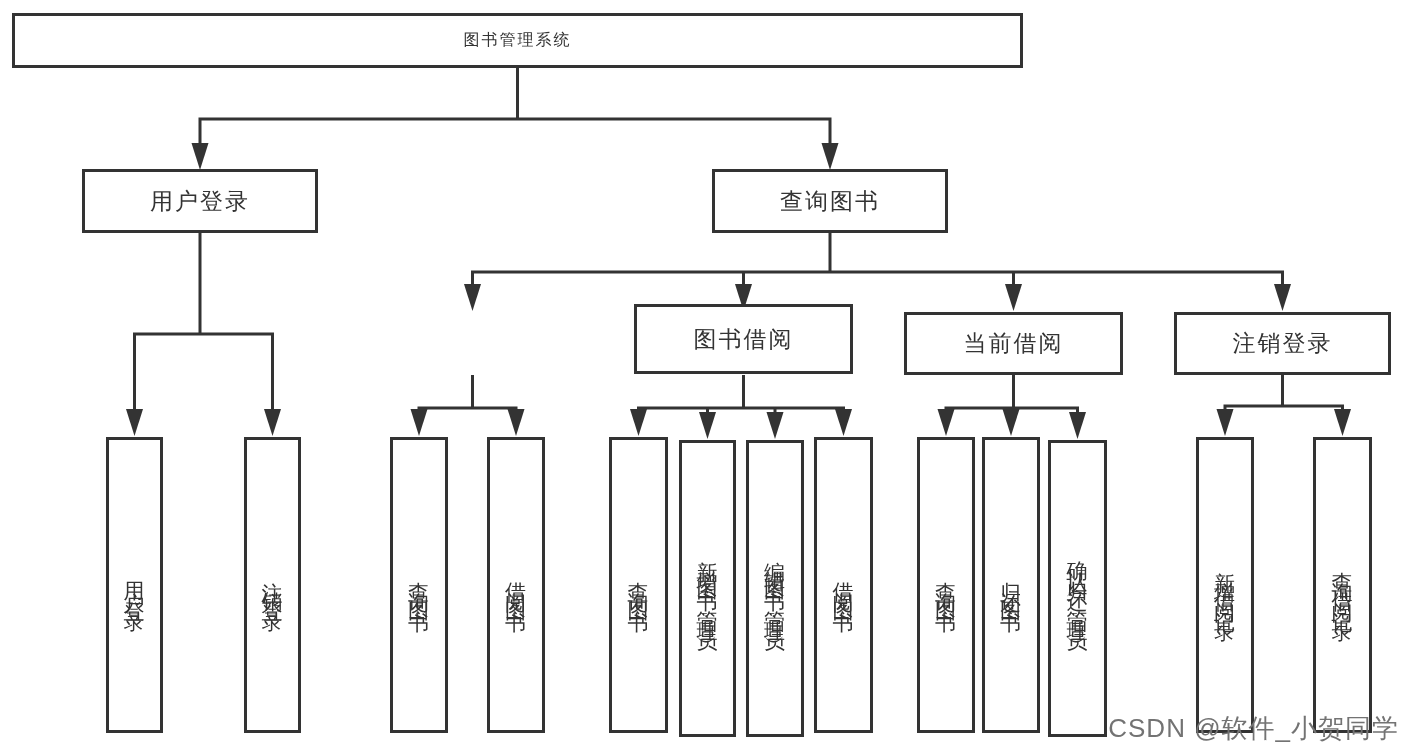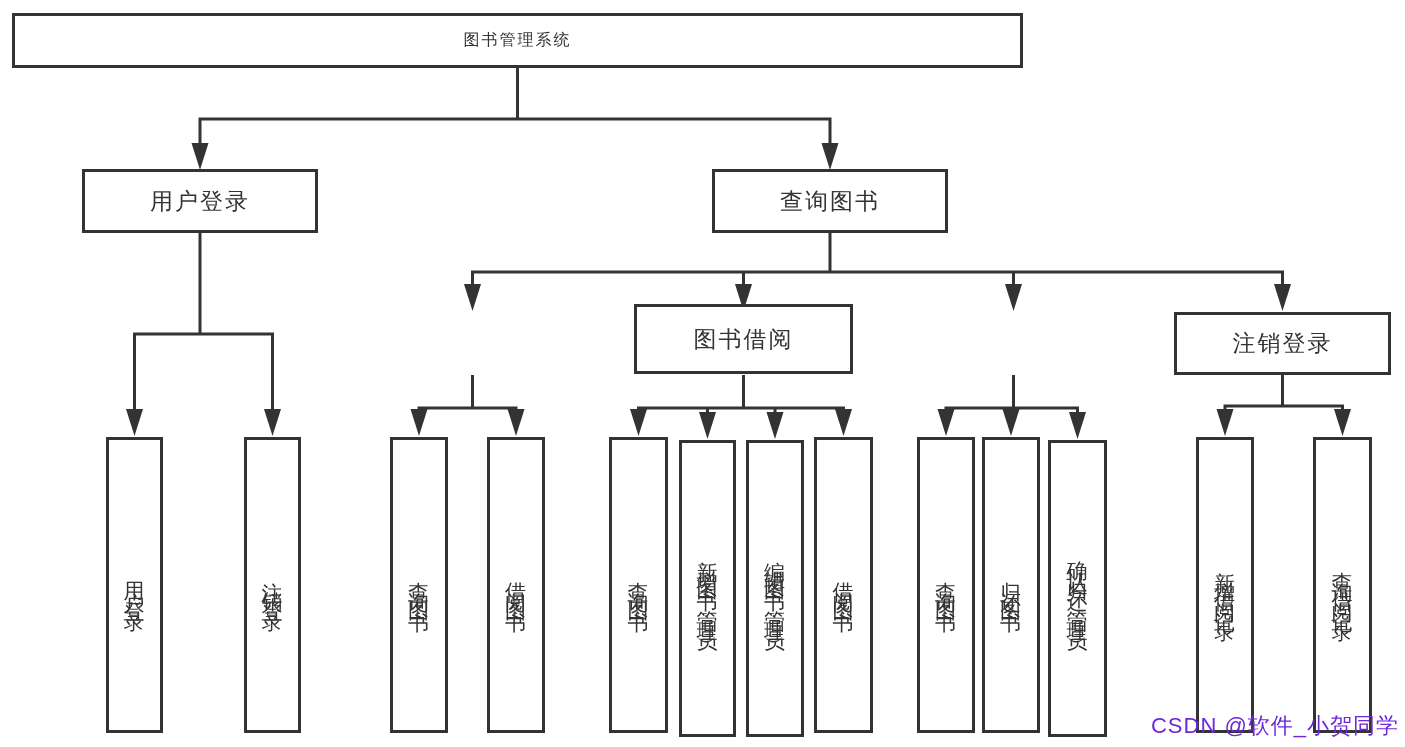--- a/index.html
+++ b/index.html
@@ -5,22 +5,22 @@
   html,body{margin:0;padding:0;background:#fff;}
   body{font-family:"Liberation Sans",sans-serif;}
   .stage{position:relative;width:1405px;height:747px;background:#fff;overflow:hidden;color:#333;}
   .wires{position:absolute;left:0;top:0;z-index:1;}
   .node{position:absolute;box-sizing:border-box;border:3px solid #333;background:#fff;
         display:flex;align-items:center;justify-content:center;z-index:2;color:#333;}
   .node.root span{font-size:16px;letter-spacing:2px;text-align:right;}
   .node.h span{font-size:23px;letter-spacing:2px;white-space:nowrap;}
   .node.v .vt{writing-mode:vertical-rl;text-orientation:mixed;font-size:21px;
               letter-spacing:10px;line-height:1;white-space:nowrap;}
-  .watermark{position:absolute;z-index:3;right:6px;top:711px;font-size:22px;
-             color:#6d28d9;letter-spacing:1px;white-space:nowrap;}
+  .watermark{position:absolute;z-index:3;right:6px;top:711px;font-size:26px;
+             color:#737373;letter-spacing:1px;white-space:nowrap;}
 </style>
 </head>
 <body>
 
 <div class="stage">
 
   <svg class="wires" width="1405" height="747" viewBox="0 0 1405 747">
     <g stroke="#333" stroke-width="3" fill="none">
 
       <path d="M517.5,68 V119"></path>
@@ -79,20 +79,23 @@
   <div class="node h" style="left:82px;top:169px;width:236px;height:64px">
     <span>用户登录</span>
   </div>
   <div class="node h" style="left:712px;top:169px;width:236px;height:64px">
     <span>查询图书</span>
   </div>
 
   <div class="node h" style="left:634px;top:304px;width:219px;height:70px">
     <span>图书借阅</span>
   </div>
+  <div class="node h" style="left:904px;top:312px;width:219px;height:63px">
+    <span>当前借阅</span>
+  </div>
   <div class="node h" style="left:1174px;top:312px;width:217px;height:63px">
     <span>注销登录</span>
   </div>
 
   <div class="node v" style="left:106px;top:437px;width:57px;height:296px">
     <span class="vt">用户登录</span>
   </div>
   <div class="node v" style="left:244px;top:437px;width:57px;height:296px">
     <span class="vt">注销登录</span>
   </div>

